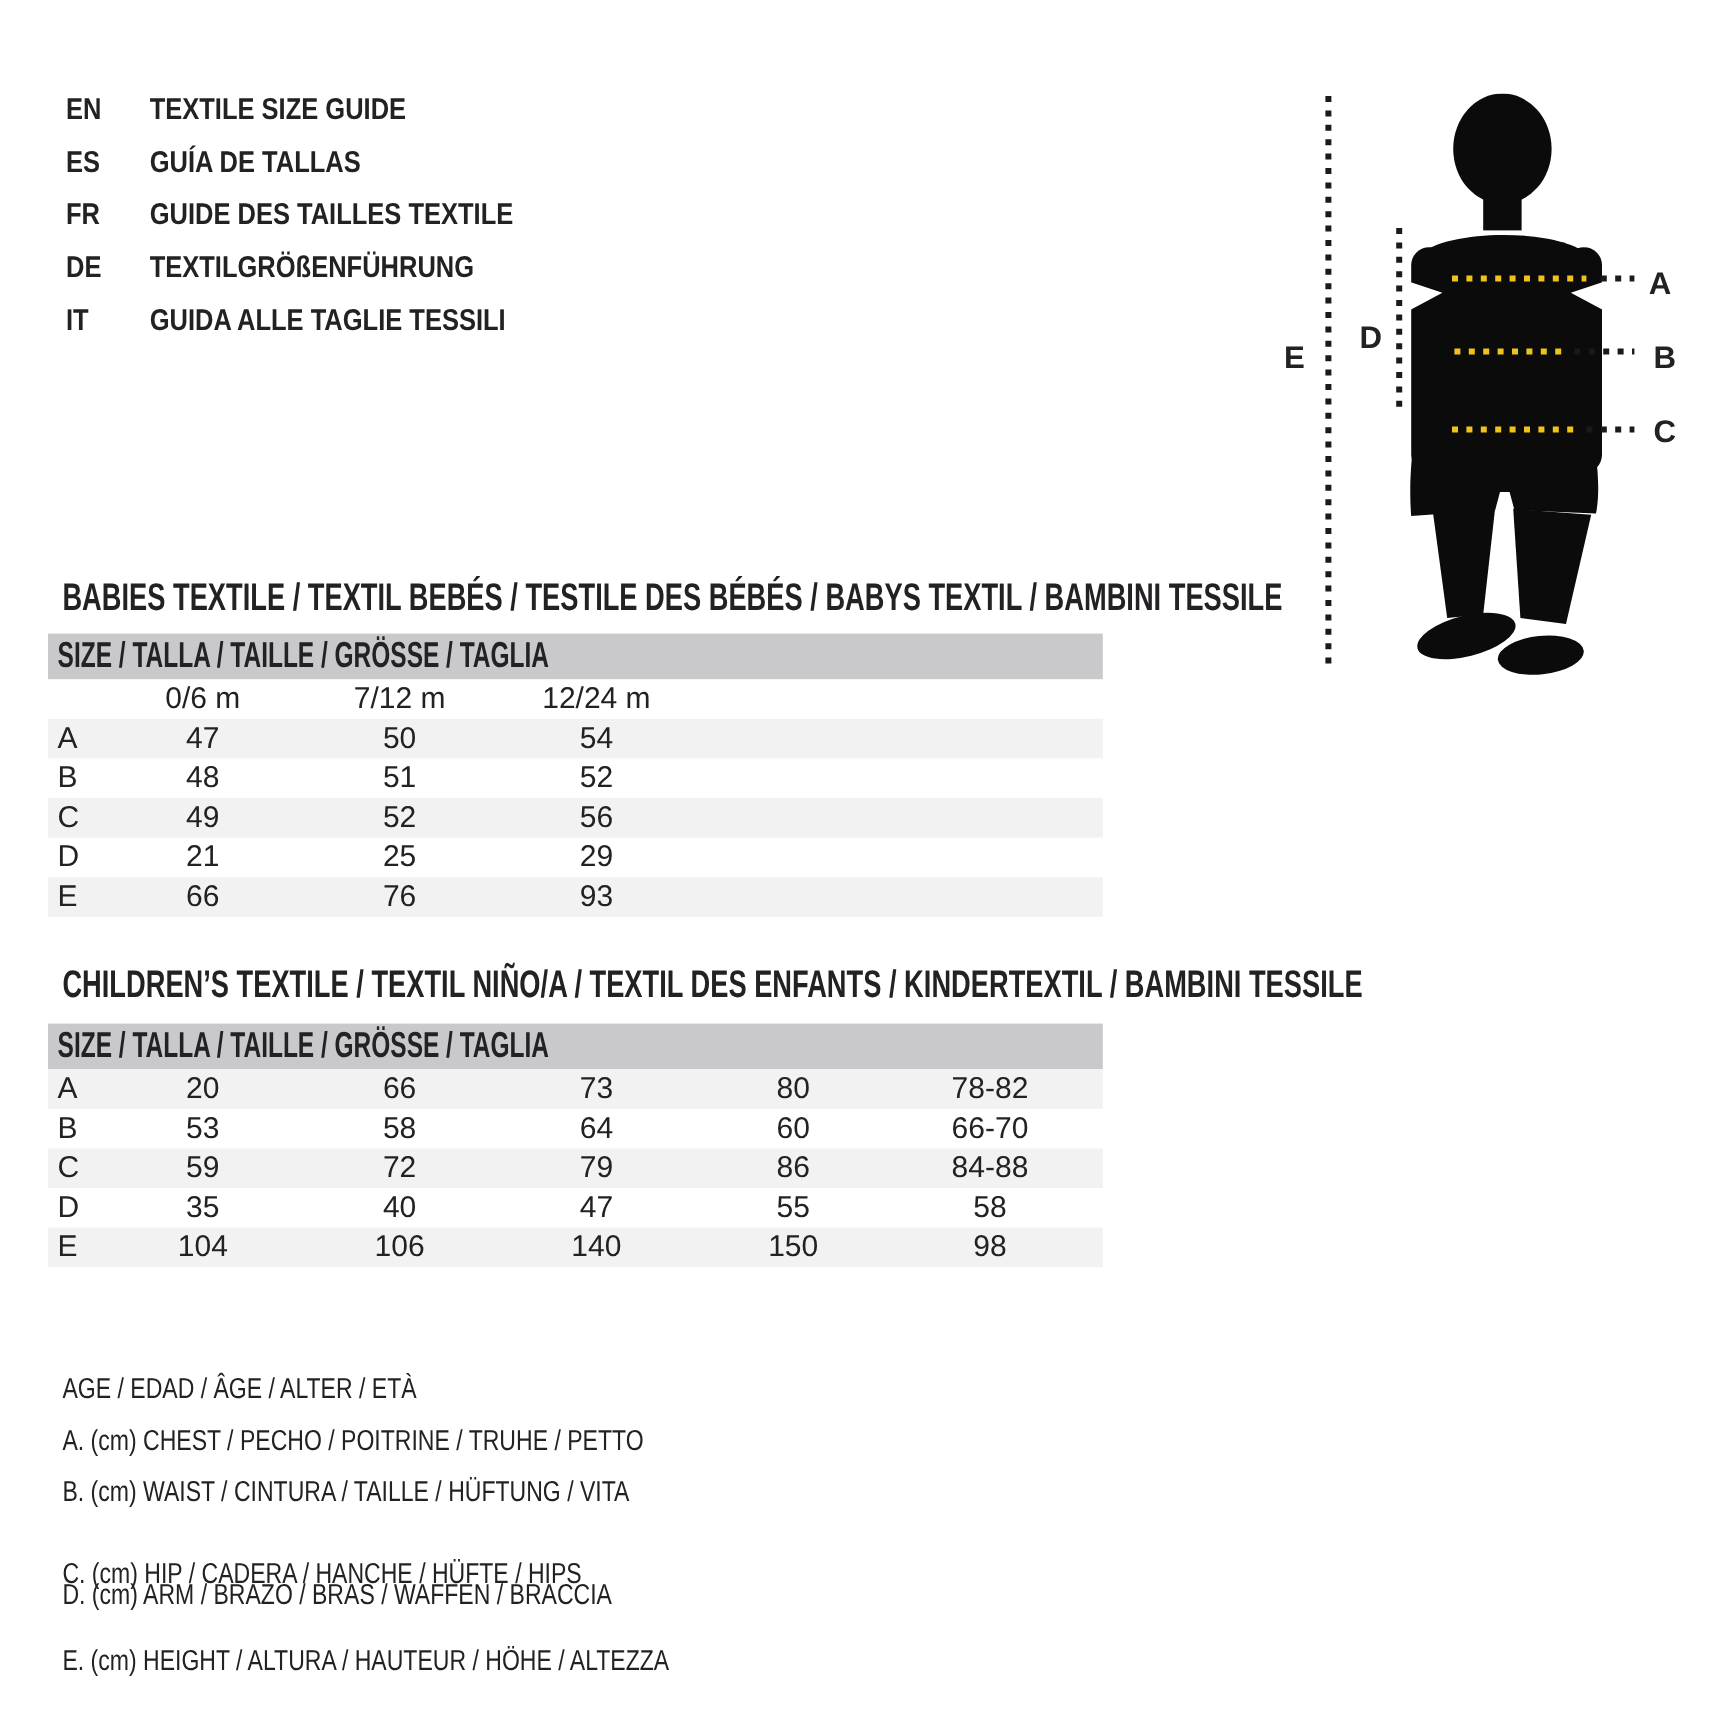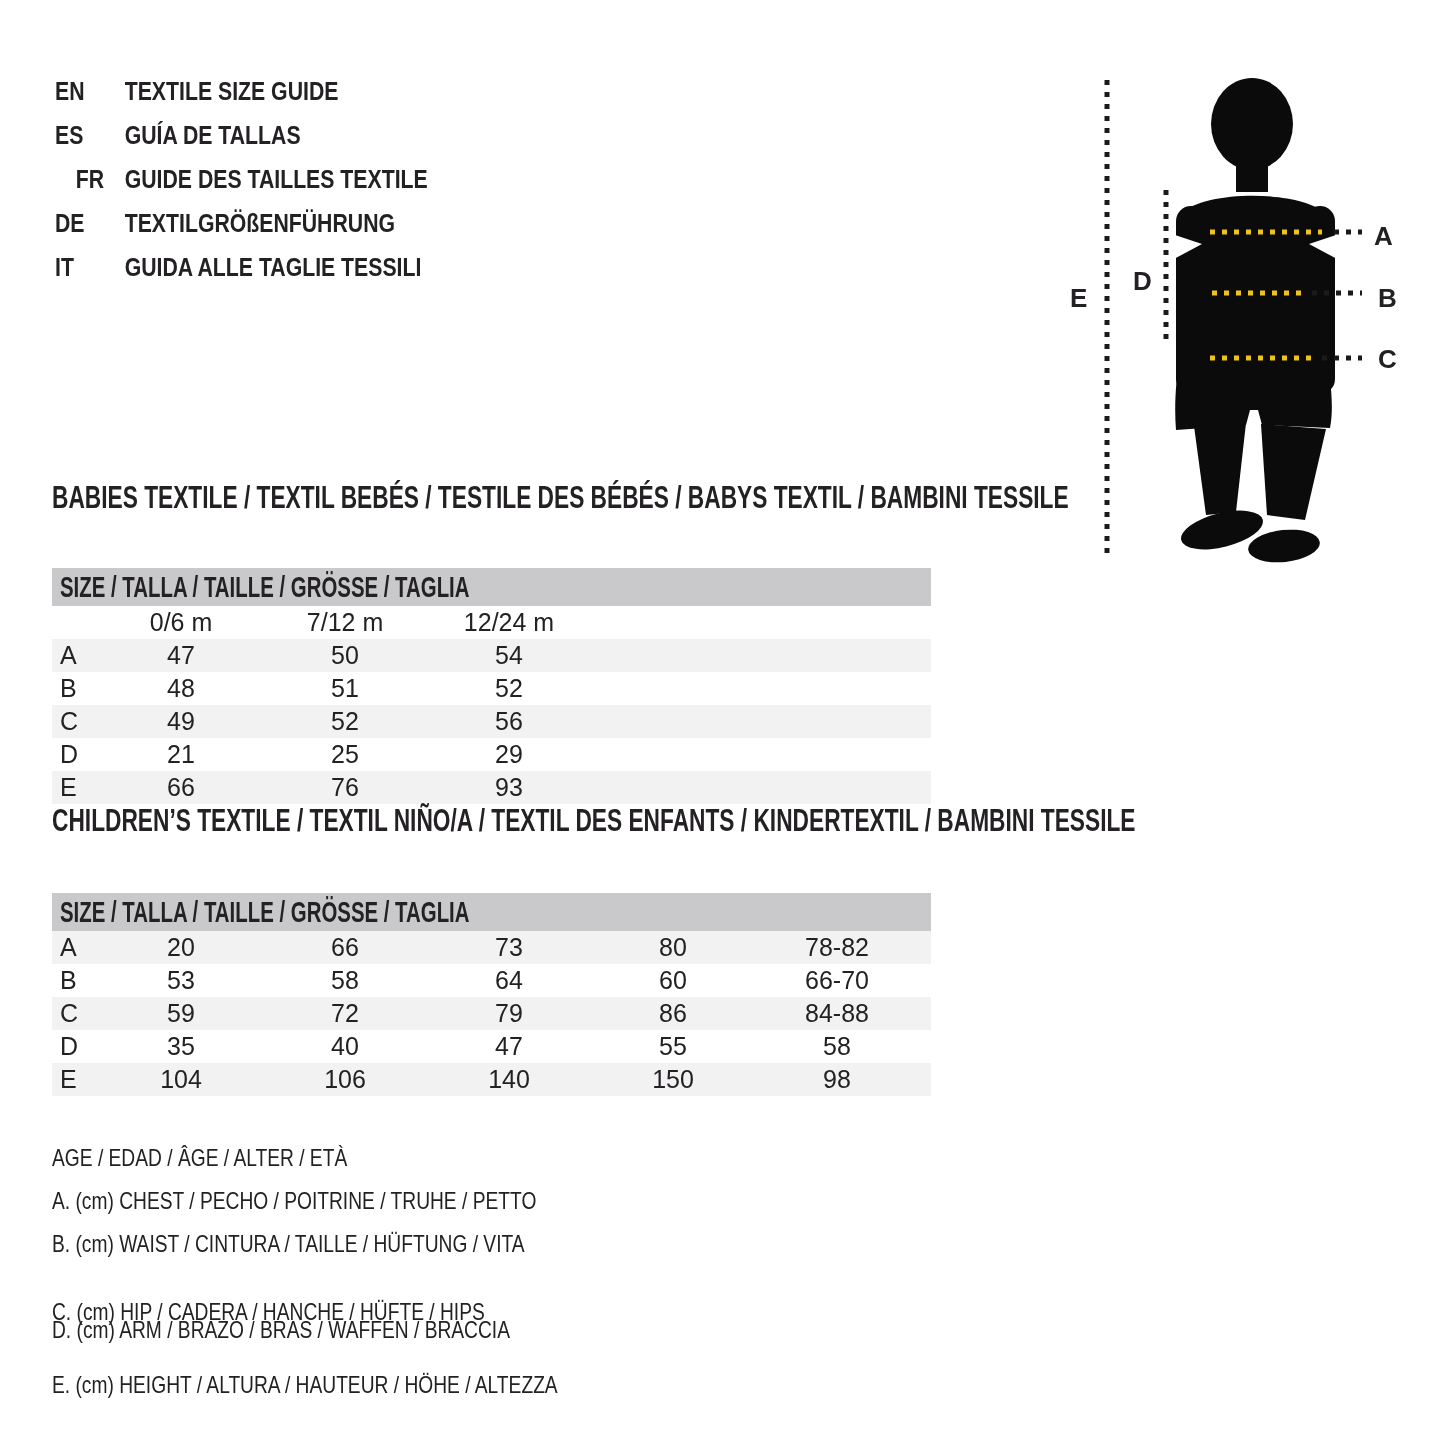--- a/index.html
+++ b/index.html
@@ -5,21 +5,21 @@
   html,body{margin:0;padding:0;background:#fff;}
   #page{
     position:relative;width:1445px;height:1445px;background:#ffffff;overflow:hidden;
     font-family:"Liberation Sans",sans-serif;color:#242124;
   }
   .hdr-row{position:absolute;left:55px;height:34px;line-height:34px;font-size:25px;font-weight:bold;}
   .hdr-row .inner{transform:scaleX(0.85);transform-origin:0 50%;display:inline-block;white-space:nowrap;}
   .hdr-code{display:inline-block;width:82px;}
   .section-title{position:absolute;left:52px;height:34px;line-height:34px;font-size:32px;font-weight:bold;}
   .section-title .inner{transform:scaleX(0.71);transform-origin:0 50%;display:inline-block;white-space:nowrap;}
-  .size-table{position:absolute;left:52px;width:879px;margin-top:40px;}
+  .size-table{position:absolute;left:40px;width:879px;}
   .size-bar{height:38px;line-height:38px;background:#c9c9cb;font-size:30px;font-weight:bold;padding-left:8px;box-sizing:border-box;}
   .size-bar .inner{transform:scaleX(0.68);transform-origin:0 50%;display:inline-block;white-space:nowrap;}
   .trow{display:flex;height:33px;line-height:33px;font-size:25px;}
   .trow.alt{background:#f2f2f2;}
   .trow .lbl{width:47px;padding-left:8px;box-sizing:border-box;flex:0 0 auto;}
   .trow .cell{width:164px;text-align:center;flex:0 0 auto;}
   .legend-line{position:absolute;left:52px;height:32px;line-height:32px;font-size:24px;}
   .legend-line .inner{transform:scaleX(0.8);transform-origin:0 50%;display:inline-block;white-space:nowrap;}
   .fig-label{position:absolute;font-size:26px;font-weight:bold;line-height:28px;}
   svg{position:absolute;}
@@ -29,21 +29,21 @@
 
 <div id="page">
 
   <div>
     <div class="hdr-row" style="top:74px;">
       <span class="inner"><span class="hdr-code">EN</span><span>TEXTILE SIZE GUIDE</span></span>
     </div>
     <div class="hdr-row" style="top:118px;">
       <span class="inner"><span class="hdr-code">ES</span><span>GUÍA DE TALLAS</span></span>
     </div>
-    <div class="hdr-row" style="top:162px;text-align:center;">
+    <div class="hdr-row" style="top:162px;">
       <span class="inner"><span class="hdr-code">FR</span><span>GUIDE DES TAILLES TEXTILE</span></span>
     </div>
     <div class="hdr-row" style="top:206px;">
       <span class="inner"><span class="hdr-code">DE</span><span>TEXTILGRÖßENFÜHRUNG</span></span>
     </div>
     <div class="hdr-row" style="top:250px;">
       <span class="inner"><span class="hdr-code">IT</span><span>GUIDA ALLE TAGLIE TESSILI</span></span>
     </div>
   </div>
 

